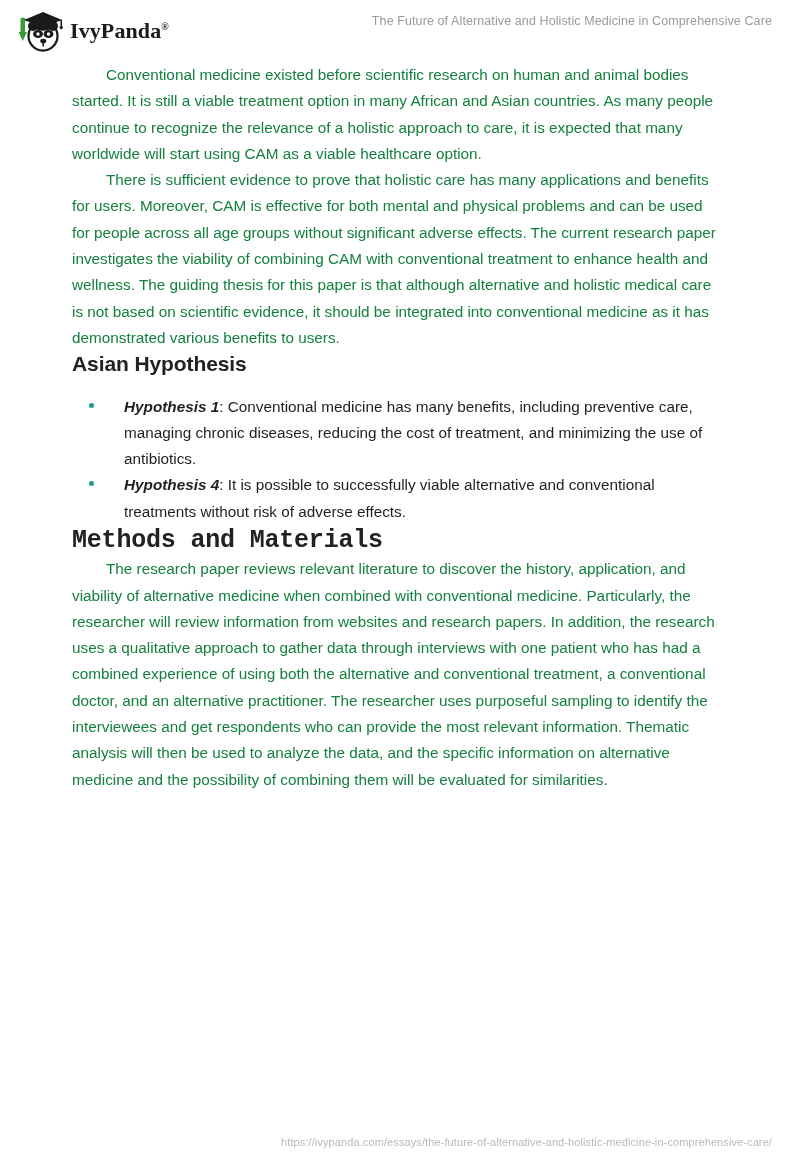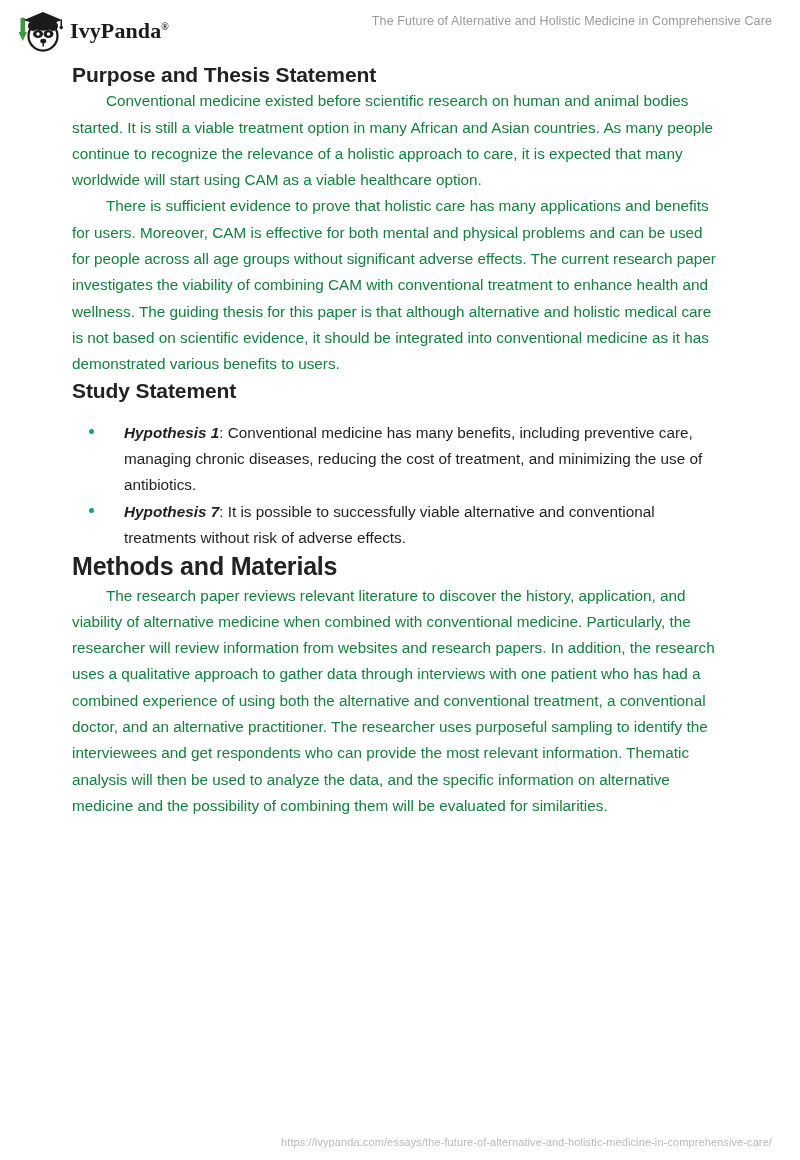--- a/index.html
+++ b/index.html
@@ -77,20 +77,21 @@
   }
 
   h1.doc-h1 {
     font-size: 25px;
     font-weight: bold;
     color: #222222;
     margin: 0;
     padding: 0;
     letter-spacing: -0.2px;
     line-height: 1.25;
+    font-family: Liberation Mono, monospace;
   }
   h2.doc-h2 {
     font-size: 21px;
     font-weight: bold;
     color: #222222;
     margin: 0;
     padding: 0;
     letter-spacing: -0.1px;
     line-height: 1.25;
   }
@@ -188,34 +189,33 @@
         </svg>
       </span>
       <span class="brand-name"><span>IvyPanda</span><span class="reg">®</span></span>
     </div>
 
     <div class="header-title">The Future of Alternative and Holistic Medicine in Comprehensive Care</div>
   </div>
 
   <div class="content">
 
-    <h2 class="doc-h2 sec-purpose-title">Purpose and Thesis Statement</h2>
 
     <p class="doc-p sec-purpose-p1">Conventional medicine existed before scientific research on human and animal bodies started. It is still a viable treatment option in many African and Asian countries. As many people continue to recognize the relevance of a holistic approach to care, it is expected that many worldwide will start using CAM as a viable healthcare option.</p>
 
     <p class="doc-p sec-purpose-p2">There is sufficient evidence to prove that holistic care has many applications and benefits for users. Moreover, CAM is effective for both mental and physical problems and can be used for people across all age groups without significant adverse effects. The current research paper investigates the viability of combining CAM with conventional treatment to enhance health and wellness. The guiding thesis for this paper is that although alternative and holistic medical care is not based on scientific evidence, it should be integrated into conventional medicine as it has demonstrated various benefits to users.</p>
 
-    <h2 class="doc-h2 sec-hypo-title">Study Statement</h2>
+    <h2 class="doc-h2 sec-hypo-title">Asian Hypothesis</h2>
 
     <ul class="hypo-list">
       <li>
         <span class="bullet"></span><span class="hypo-label">Hypothesis 1</span><span>: Conventional medicine has many benefits, including preventive care, managing chronic diseases, reducing the cost of treatment, and minimizing the use of antibiotics.</span>
       </li>
       <li>
-        <span class="bullet"></span><span class="hypo-label">Hypothesis 7</span><span>: It is possible to successfully viable alternative and conventional treatments without risk of adverse effects.</span>
+        <span class="bullet"></span><span class="hypo-label">Hypothesis 4</span><span>: It is possible to successfully viable alternative and conventional treatments without risk of adverse effects.</span>
       </li>
     </ul>
 
     <h1 class="doc-h1 sec-methods-title">Methods and Materials</h1>
 
     <p class="doc-p sec-methods-p1">The research paper reviews relevant literature to discover the history, application, and viability of alternative medicine when combined with conventional medicine. Particularly, the researcher will review information from websites and research papers. In addition, the research uses a qualitative approach to gather data through interviews with one patient who has had a combined experience of using both the alternative and conventional treatment, a conventional doctor, and an alternative practitioner. The researcher uses purposeful sampling to identify the interviewees and get respondents who can provide the most relevant information. Thematic analysis will then be used to analyze the data, and the specific information on alternative medicine and the possibility of combining them will be evaluated for similarities.</p>
 
   </div>
 
   <div class="page-footer">https://ivypanda.com/essays/the-future-of-alternative-and-holistic-medicine-in-comprehensive-care/</div>

